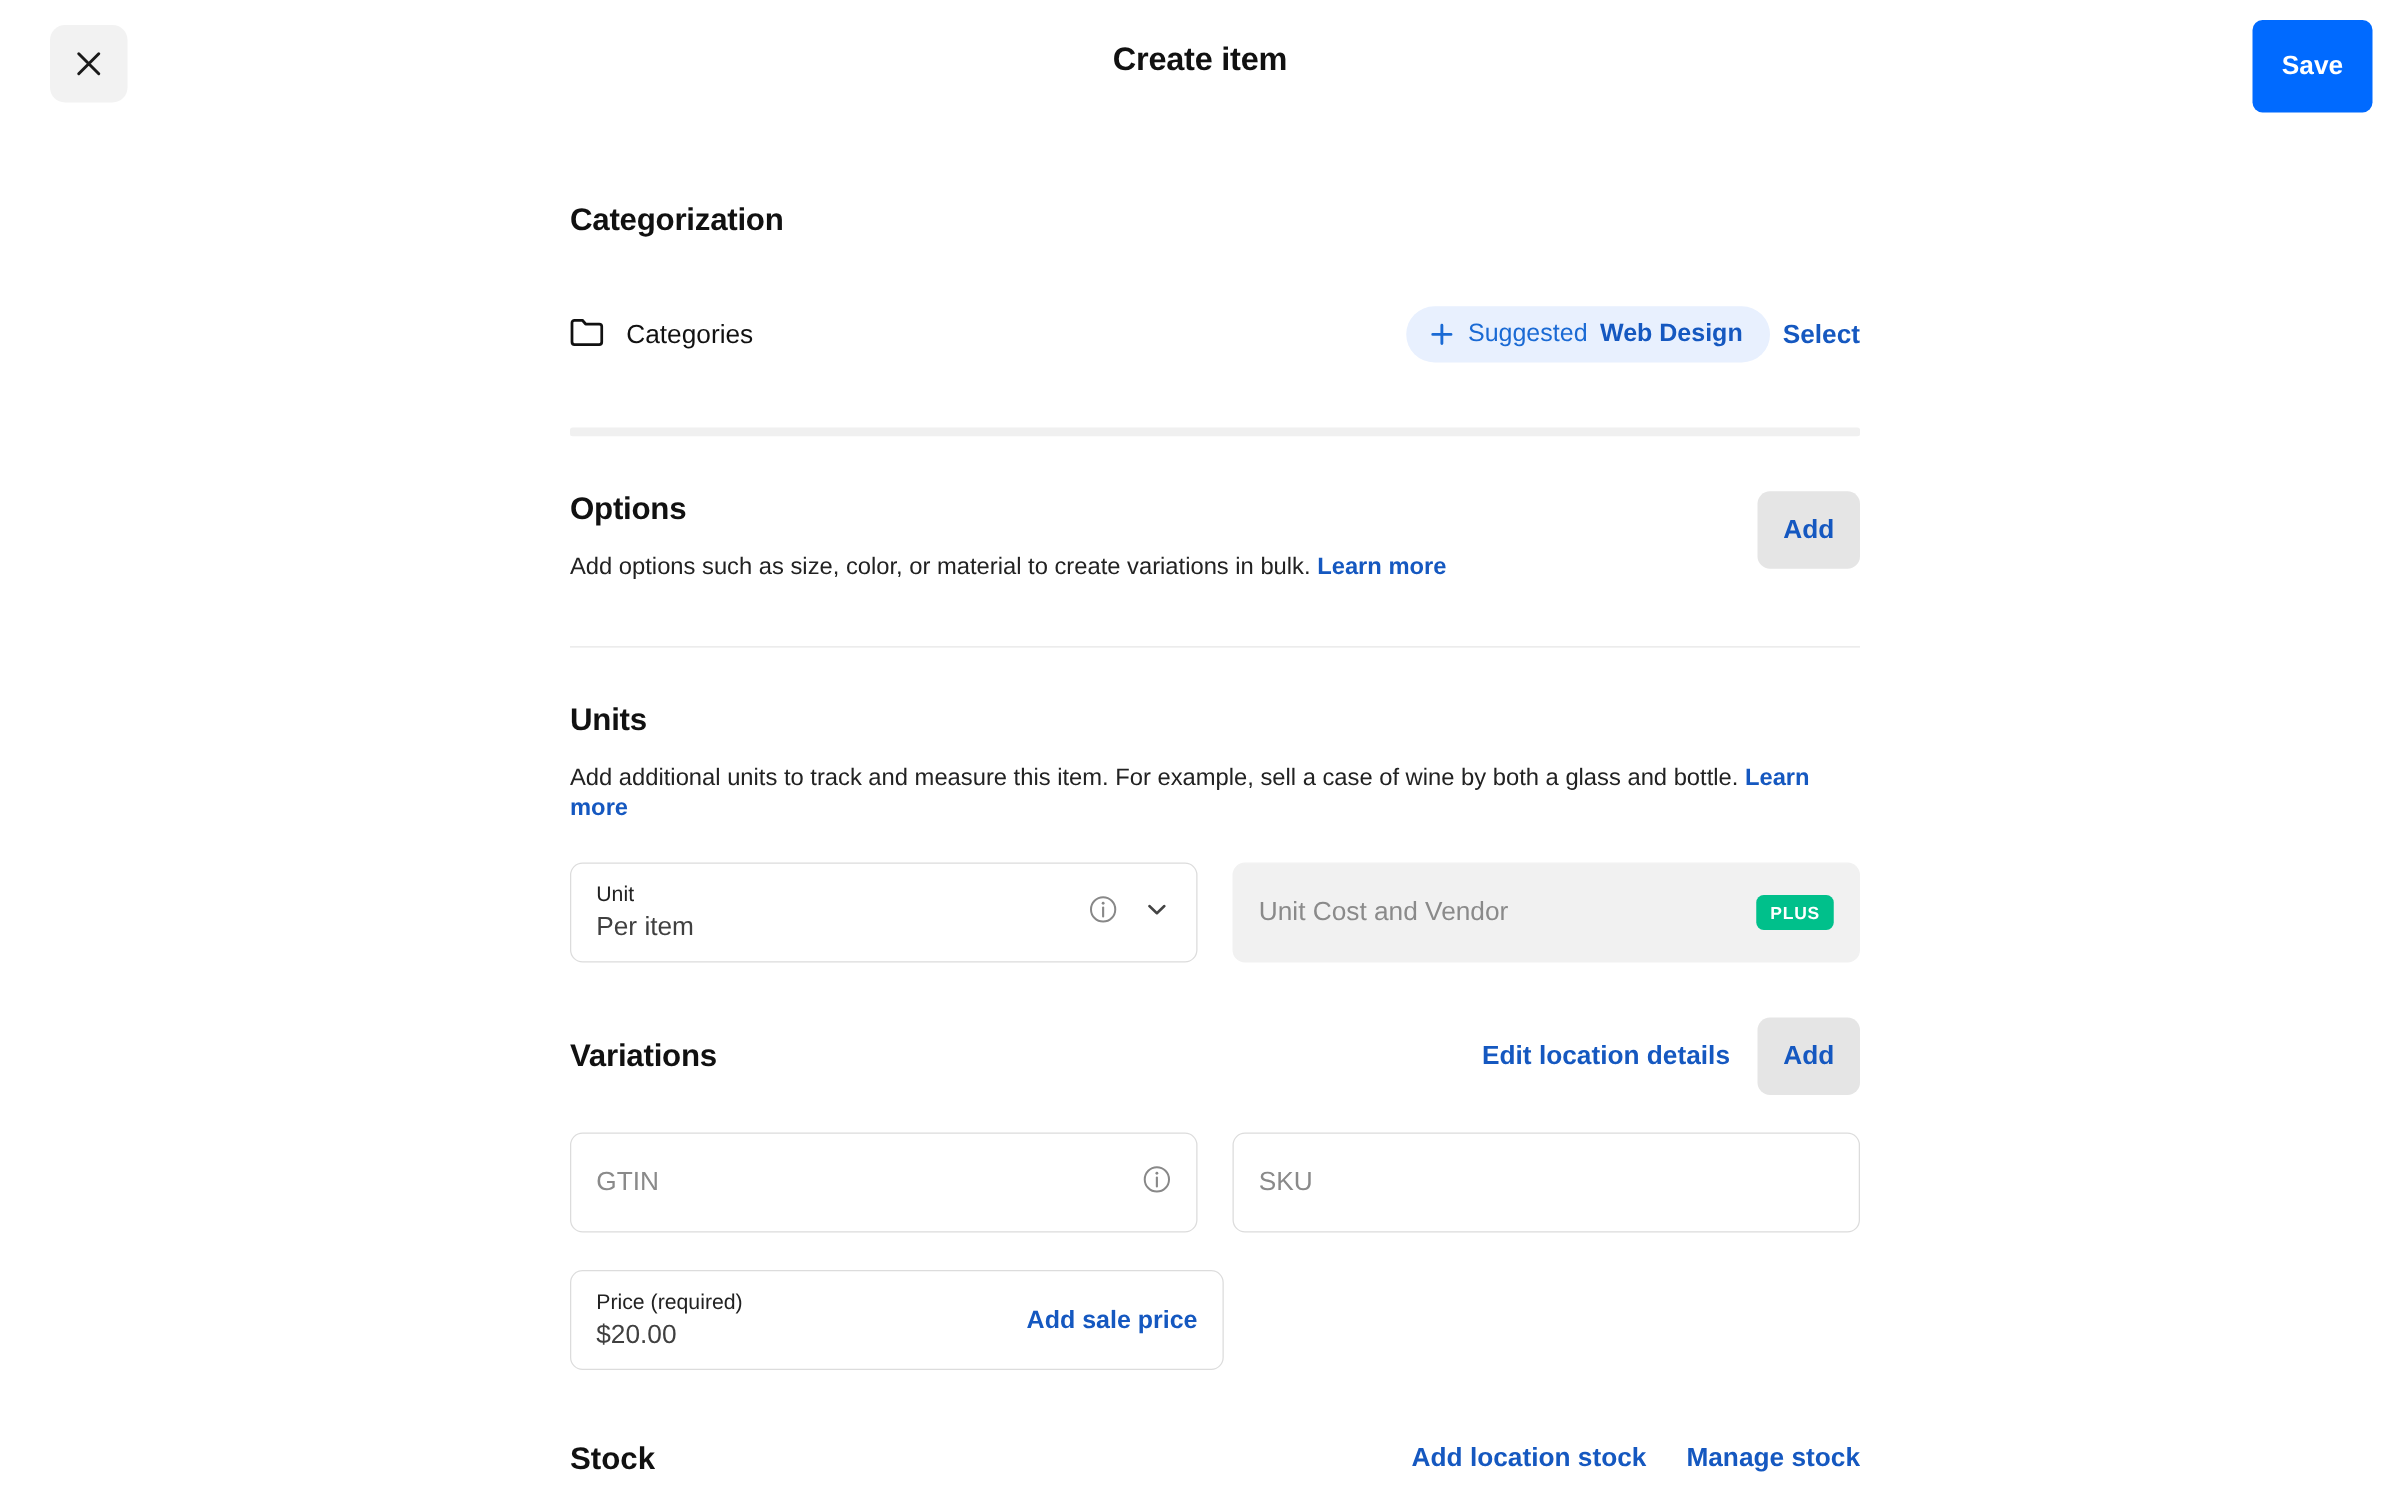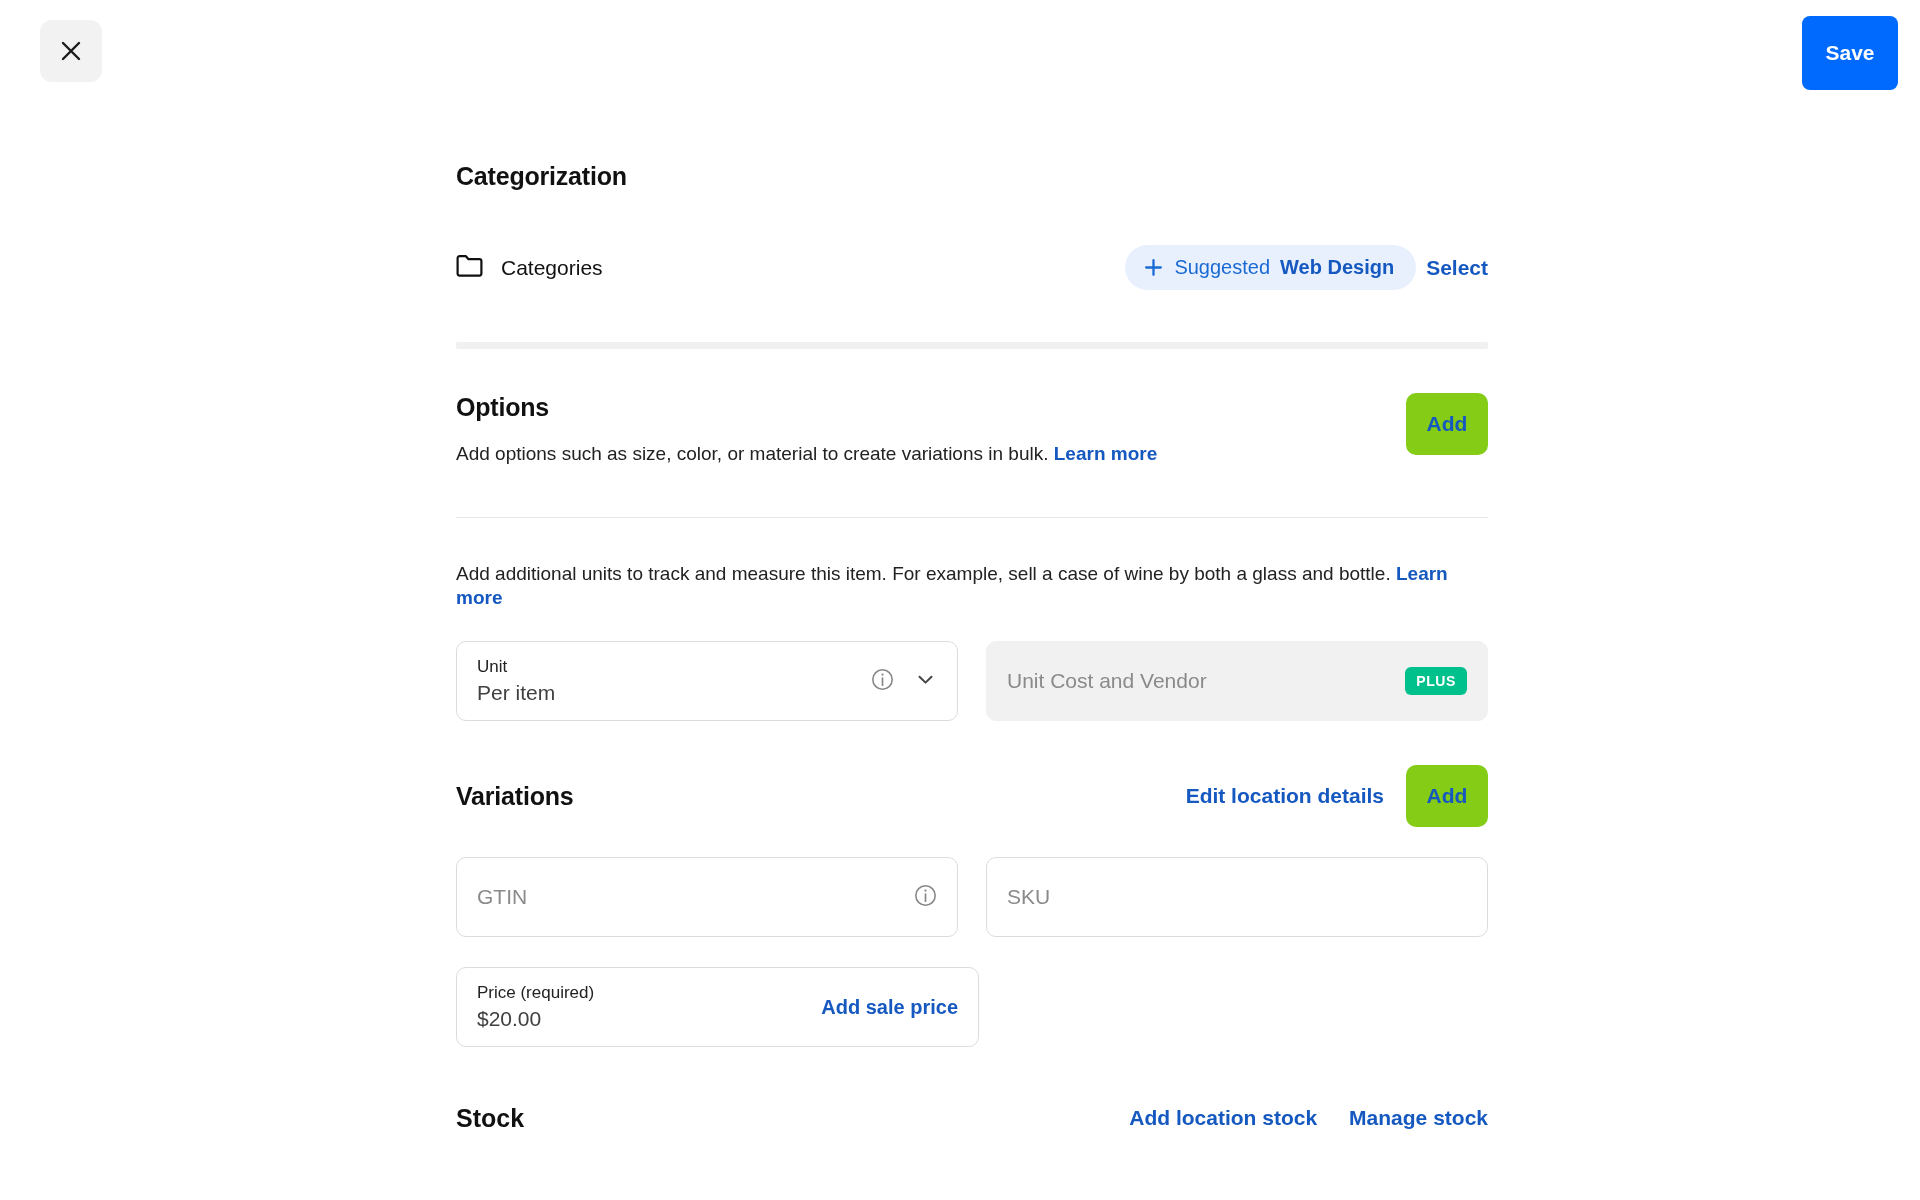--- a/index.html
+++ b/index.html
@@ -151,21 +151,21 @@
   }
   .link-inline {
     color: #1558c0;
     font-weight: bold;
     cursor: pointer;
   }
   .add-btn {
     width: 82px;
     height: 62px;
     border-radius: 10px;
-    background: #84cc16;
+    background: #e5e5e5;
     border: none;
     color: #1558c0;
     font-size: 21px;
     font-weight: bold;
     cursor: pointer;
     font-family: "Liberation Sans", sans-serif;
     flex-shrink: 0;
   }
 
   
@@ -273,20 +273,21 @@
 <body>
 
 <div class="topbar">
   <button class="close-btn">
     <span>
       <svg width="22" height="22" viewBox="0 0 22 22" fill="none">
         <path d="M3 3 L19 19 M19 3 L3 19" stroke="#1a1a1a" stroke-width="2.4" stroke-linecap="round"></path>
       </svg>
     </span>
   </button>
+  <div class="page-title">Create item</div>
   <button class="save-btn">Save</button>
 </div>
 
 <div class="content">
 
   <div class="section-heading">Categorization</div>
 
   <div class="cat-row">
     <div class="cat-left">
       <span>
@@ -318,20 +319,21 @@
         <div class="section-heading">Options</div>
         <div class="block-desc"><span>Add options such as size, color, or material to create variations in bulk. </span><span class="link-inline">Learn more</span></div>
       </div>
       <button class="add-btn">Add</button>
     </div>
   </div>
 
   <div class="divider-thin"></div>
 
   <div class="block">
+    <div class="section-heading">Units</div>
     <div class="block-desc"><span>Add additional units to track and measure this item. For example, sell a case of wine by both a glass and bottle. </span><span class="link-inline">Learn more</span></div>
 
     <div class="field-row">
       <div class="field">
         <div class="field-stack">
           <span class="field-label">Unit</span>
           <span class="field-value">Per item</span>
         </div>
         <div class="field-icons">
           <span>

